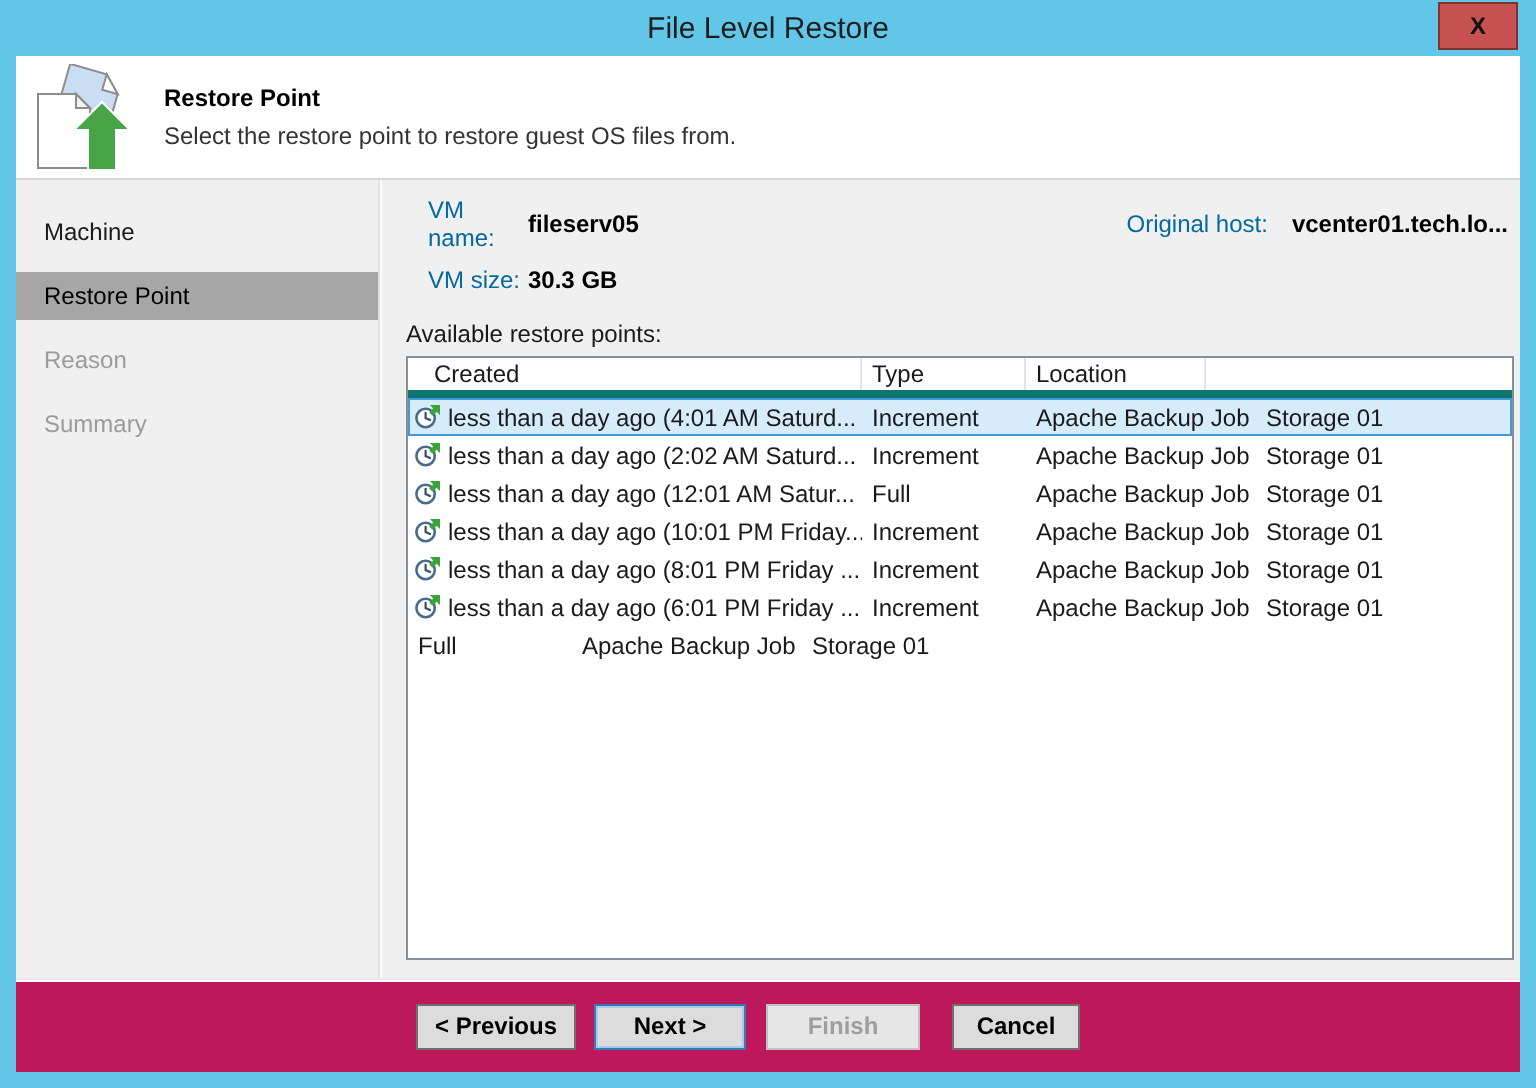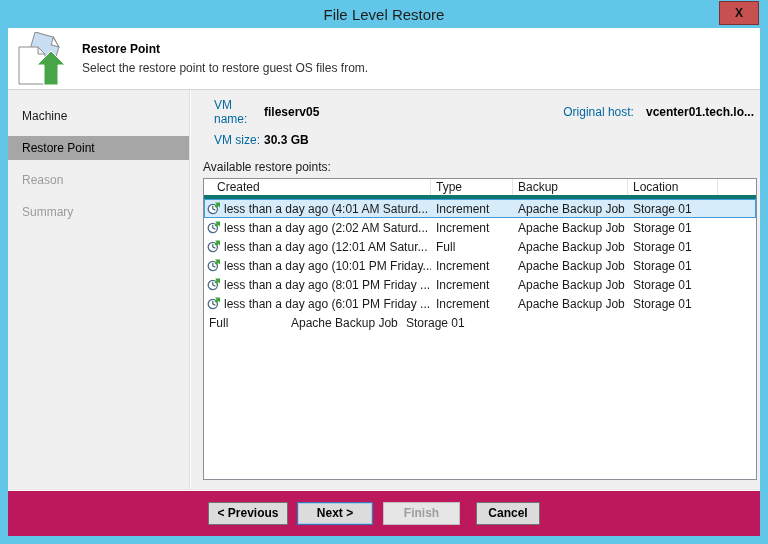--- a/index.html
+++ b/index.html
@@ -139,21 +139,20 @@
           <span class="info-label">VM size:</span>
           <span class="info-value">30.3 GB</span>
         </div>
 
         <div class="caption">Available restore points:</div>
 
         <div class="tbl">
           <div class="thead">
             <div class="th c-created">Created</div>
             <div class="th c-type">Type</div>
-            <div class="th c-backup">Backup</div>
             <div class="th c-location">Location</div>
             <div class="th c-fill"></div>
           </div>
           <div class="rows">
   <div class="row selected">
     <div class="cell c-created">
       <svg class="rp-icon" width="13" height="13" viewBox="0 0 13 13">
         <circle cx="5.8" cy="7" r="4.6" fill="#ffffff" stroke="#4a6b8a" stroke-width="1.3"></circle>
         <path d="M5.8 4.4 L5.8 7 L8 8" fill="none" stroke="#334f66" stroke-width="1.1" stroke-linecap="round"></path>
         <polygon points="8,0.5 13,0.5 13,5.5 11.3,3.9 9.3,5.9 7.6,4.2 9.6,2.2" fill="#3aa33a"></polygon>

